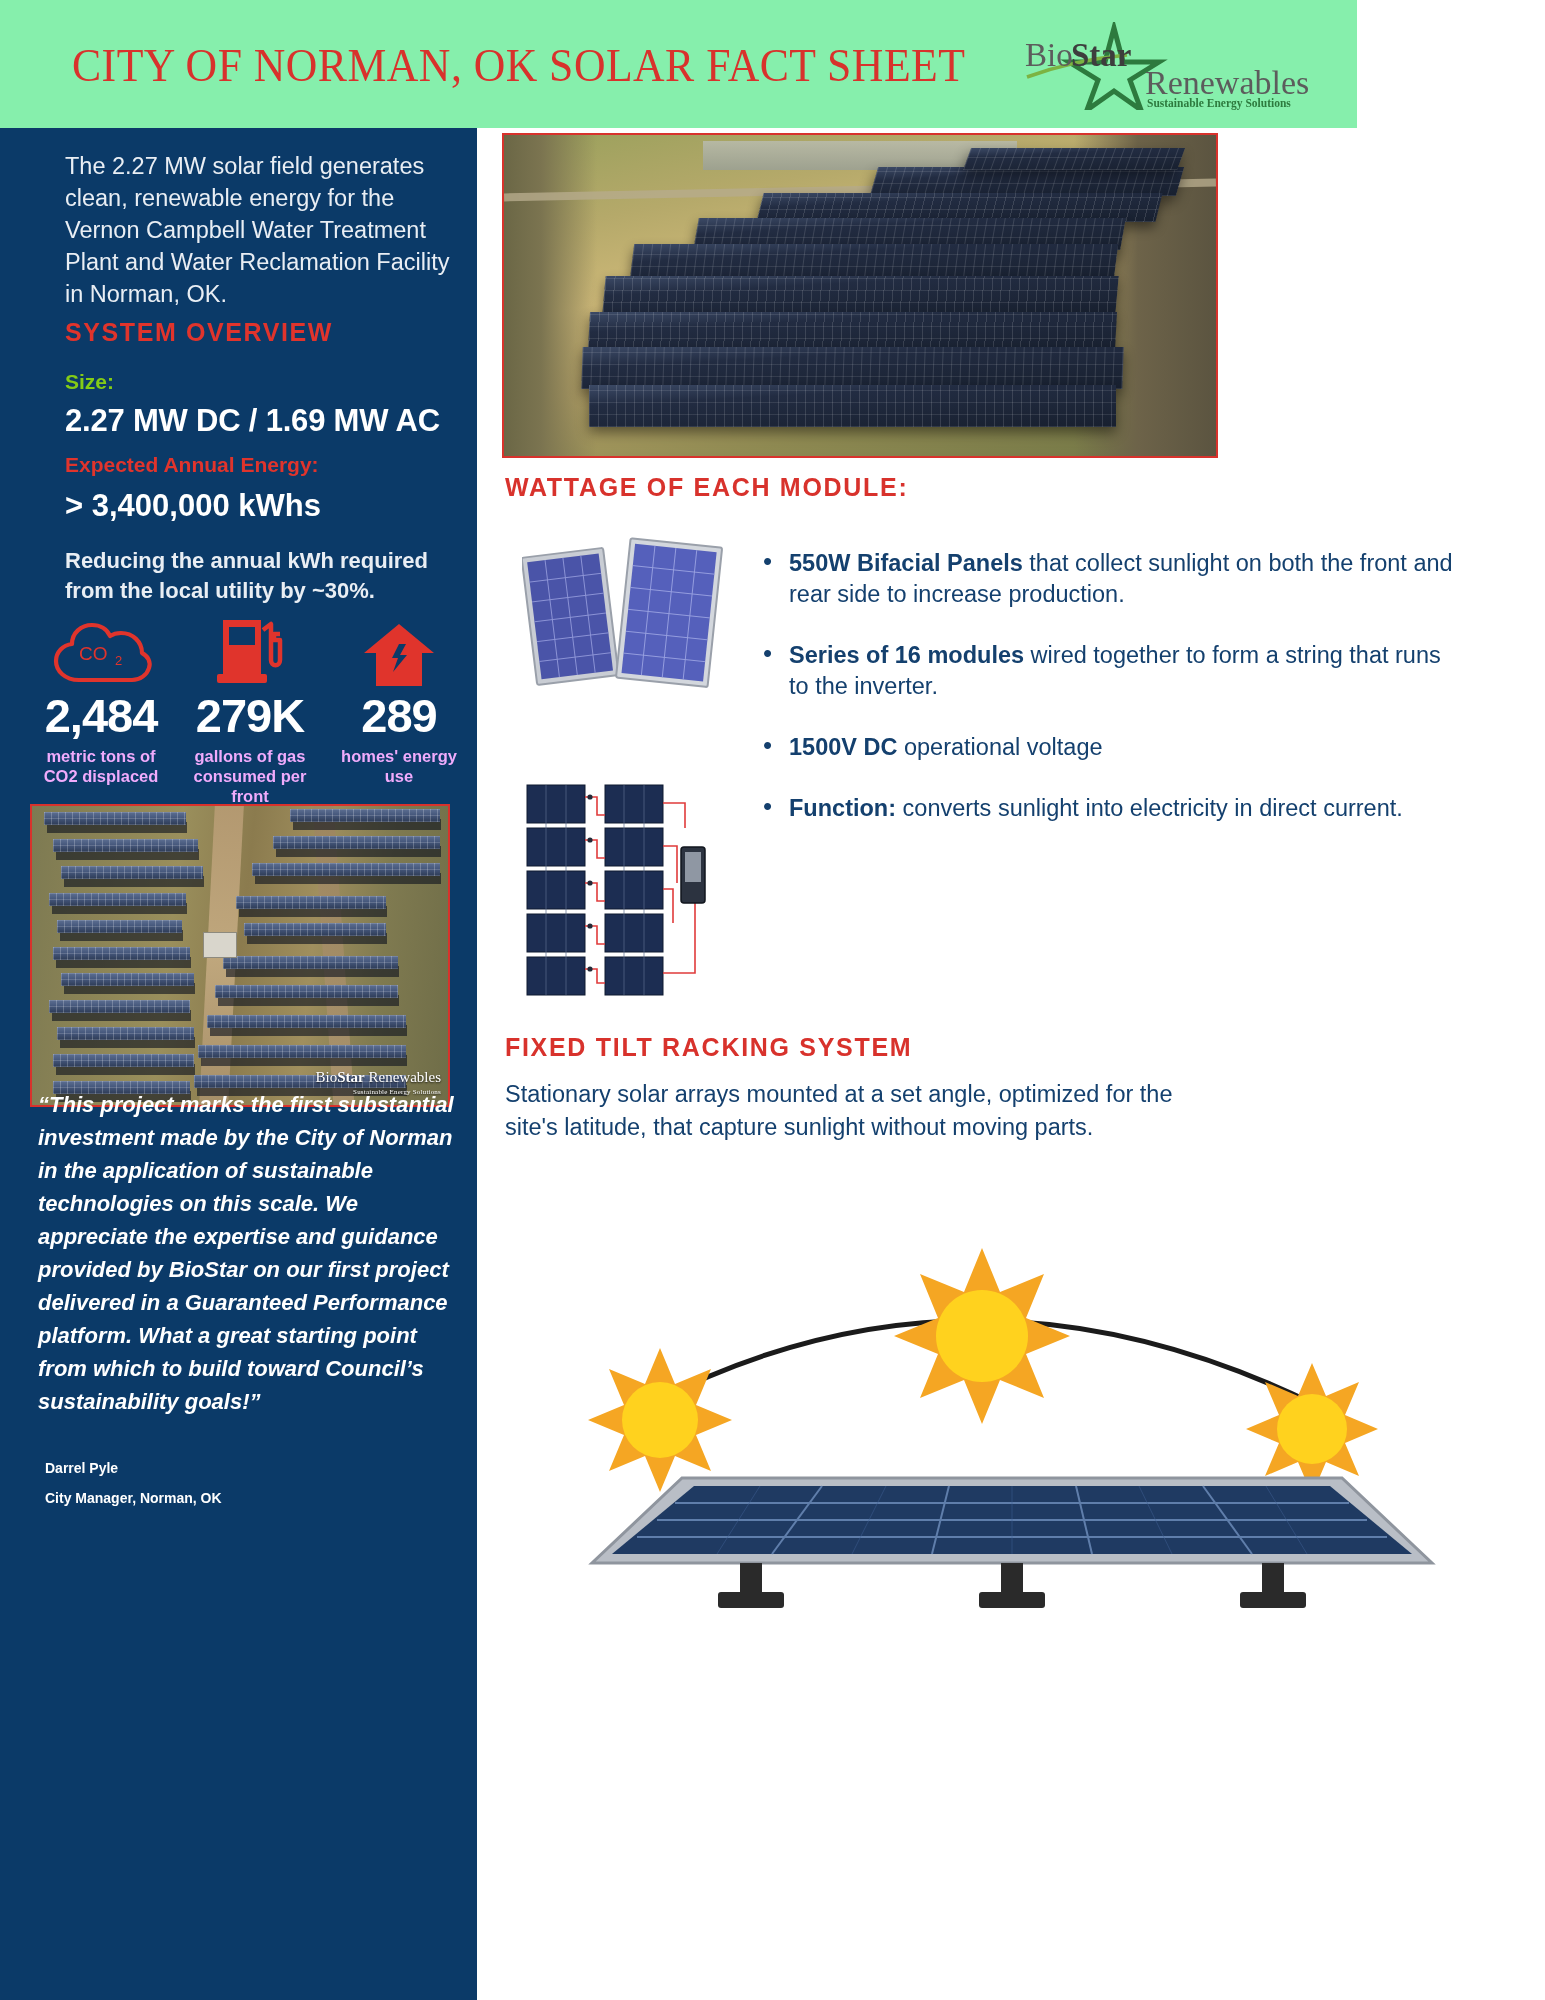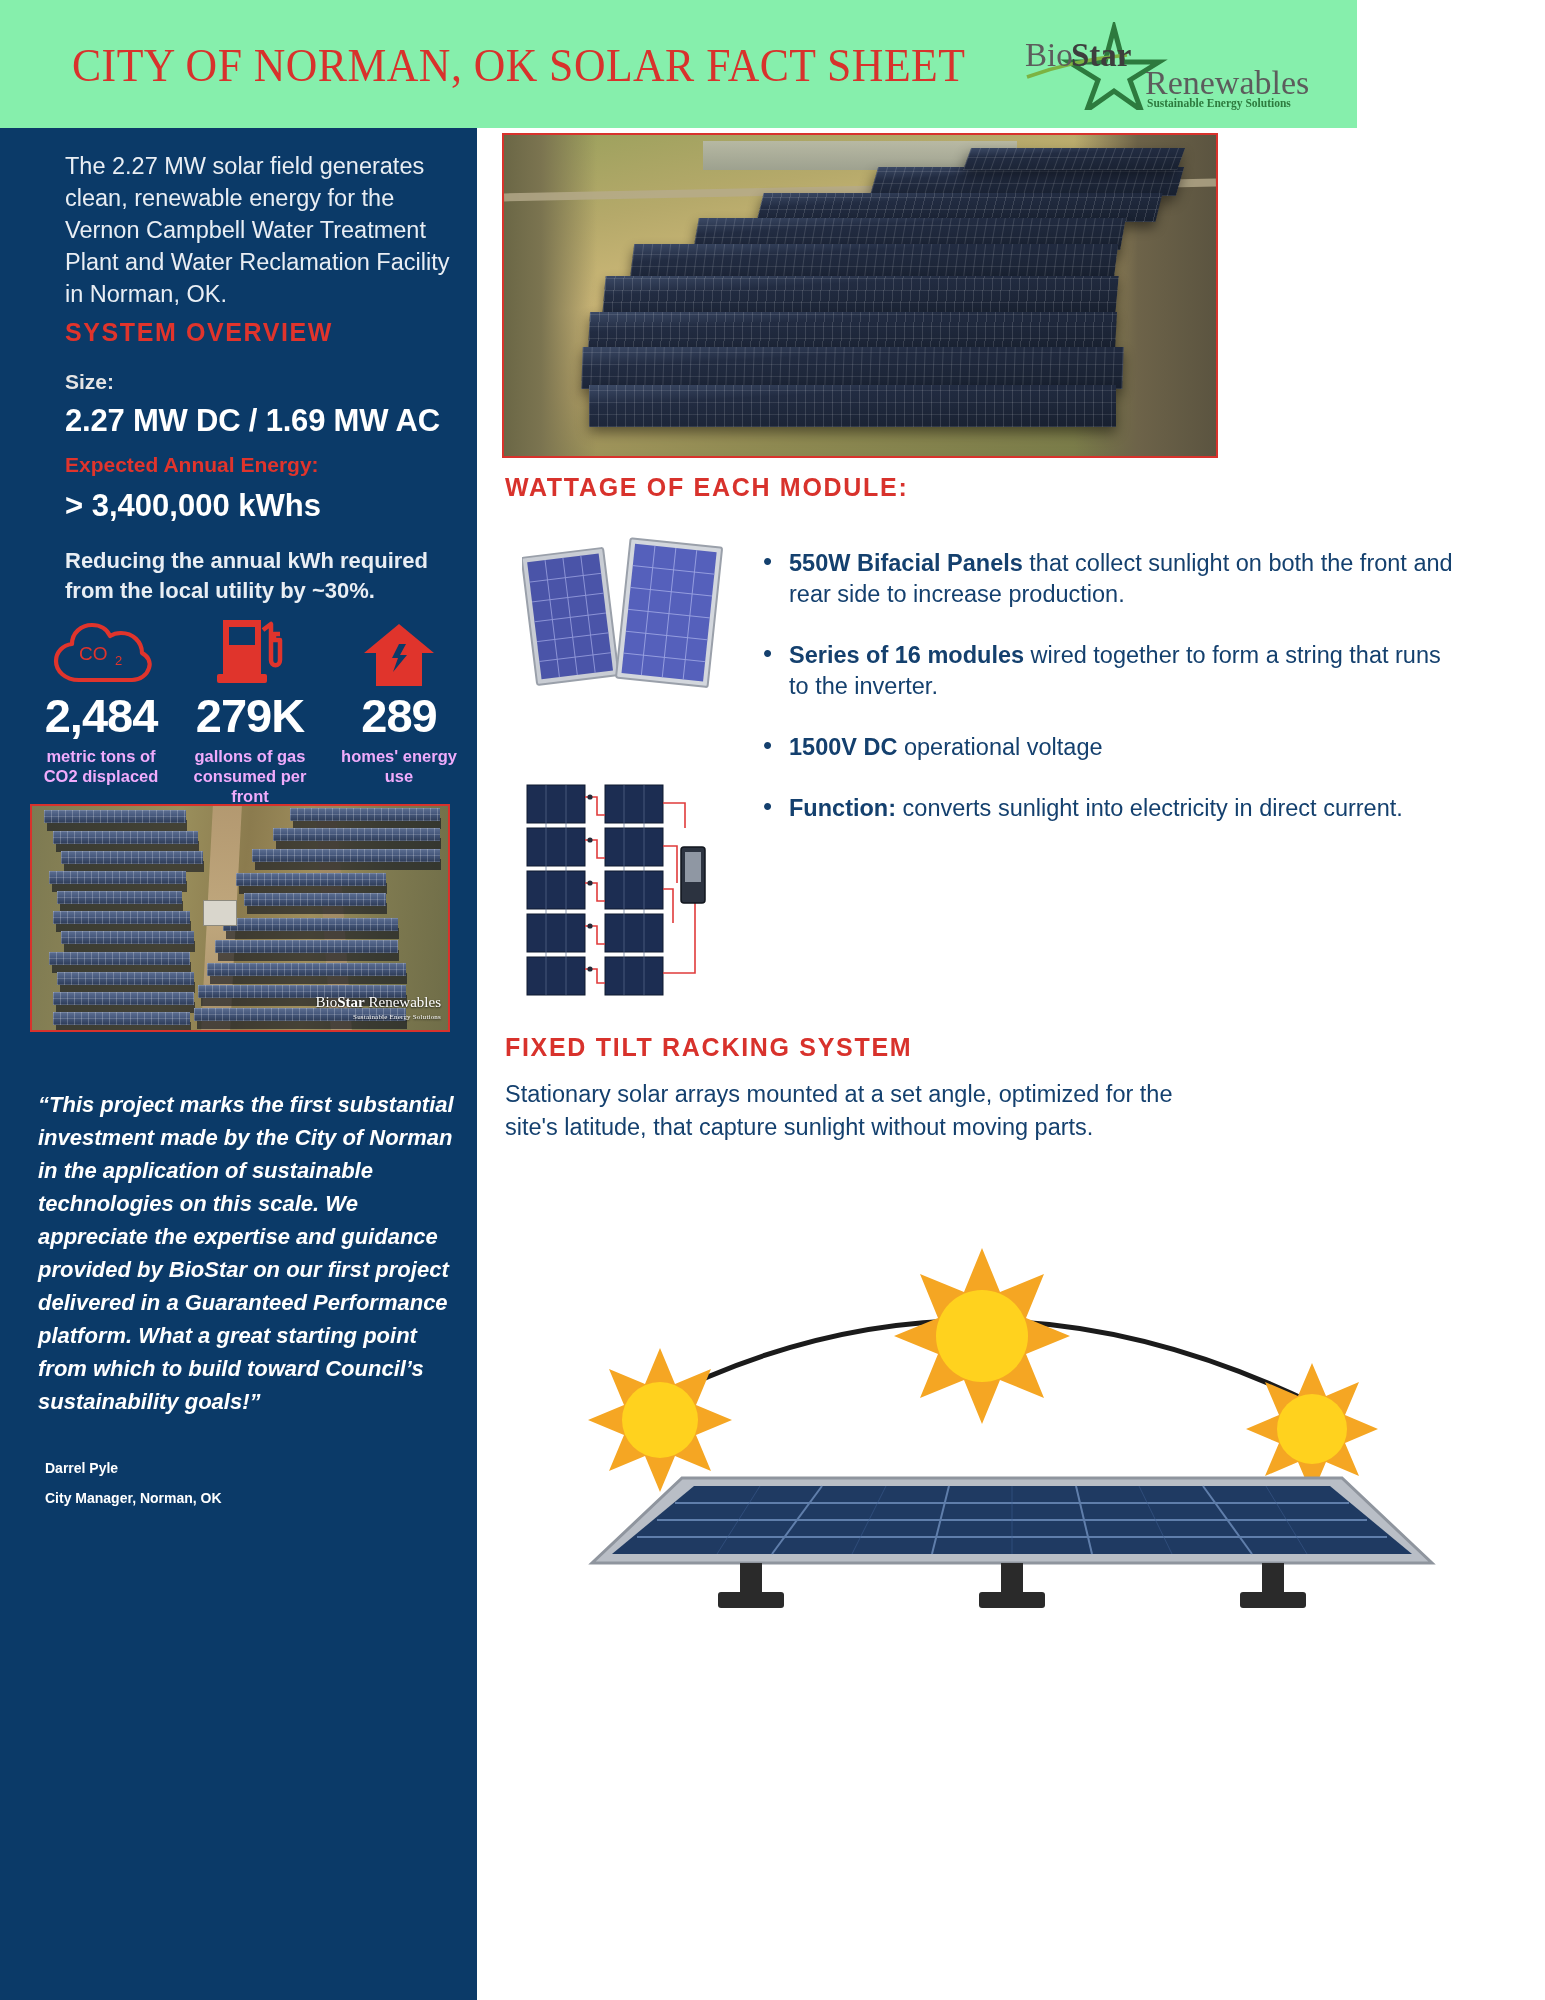--- a/index.html
+++ b/index.html
@@ -33,21 +33,21 @@
   .intro {
     position:absolute; left:65px; top:22px; width:390px;
     color:#e9eef4; font-size:23.5px; line-height:32px; font-weight:300;
   }
   .section-head {
     position:absolute; left:65px; top:190px;
     color:#e0342c; font-size:25px; font-weight:700; letter-spacing:1.6px;
   }
   .lbl-size {
     position:absolute; left:65px; top:242px;
-    color:#e5e5e5; font-size:21px; font-weight:700;
+    color:#84cc16; font-size:21px; font-weight:700;
   }
   .val-size {
     position:absolute; left:65px; top:275px;
     color:#ffffff; font-size:31px; font-weight:700; letter-spacing:-0.2px;
     white-space:nowrap;
   }
   .lbl-energy {
     position:absolute; left:65px; top:325px;
     color:#e0342c; font-size:21px; font-weight:700;
   }
@@ -71,21 +71,21 @@
     color:#ffffff; font-size:47px; font-weight:700; line-height:56px;
     letter-spacing:-1px; 
   }
   .stat-lbl {
     color:#f0abfc; font-size:16.5px; font-weight:700; line-height:20px;
     margin-top:2px;
   }
 
   
   .photo-left {
-    position:absolute; left:30px; top:676px; width:420px; height:228px;
+    position:absolute; left:30px; top:676px; width:420px; height:303px;
     border:2.5px solid #d8322c; overflow:hidden; background:#6b6a4a;
   }
   .photo-left .ground {
     position:absolute; inset:0;
     background:
       linear-gradient(96deg, #7d7a52 0%, #8c8456 18%, #9a8f5c 34%,
                       #8b7b4e 50%, #a08f5e 66%, #7f7a50 82%, #6f6d48 100%);
   }
   .photo-left .dirt {
     position:absolute; left:42%; top:0; width:7%; height:100%;

